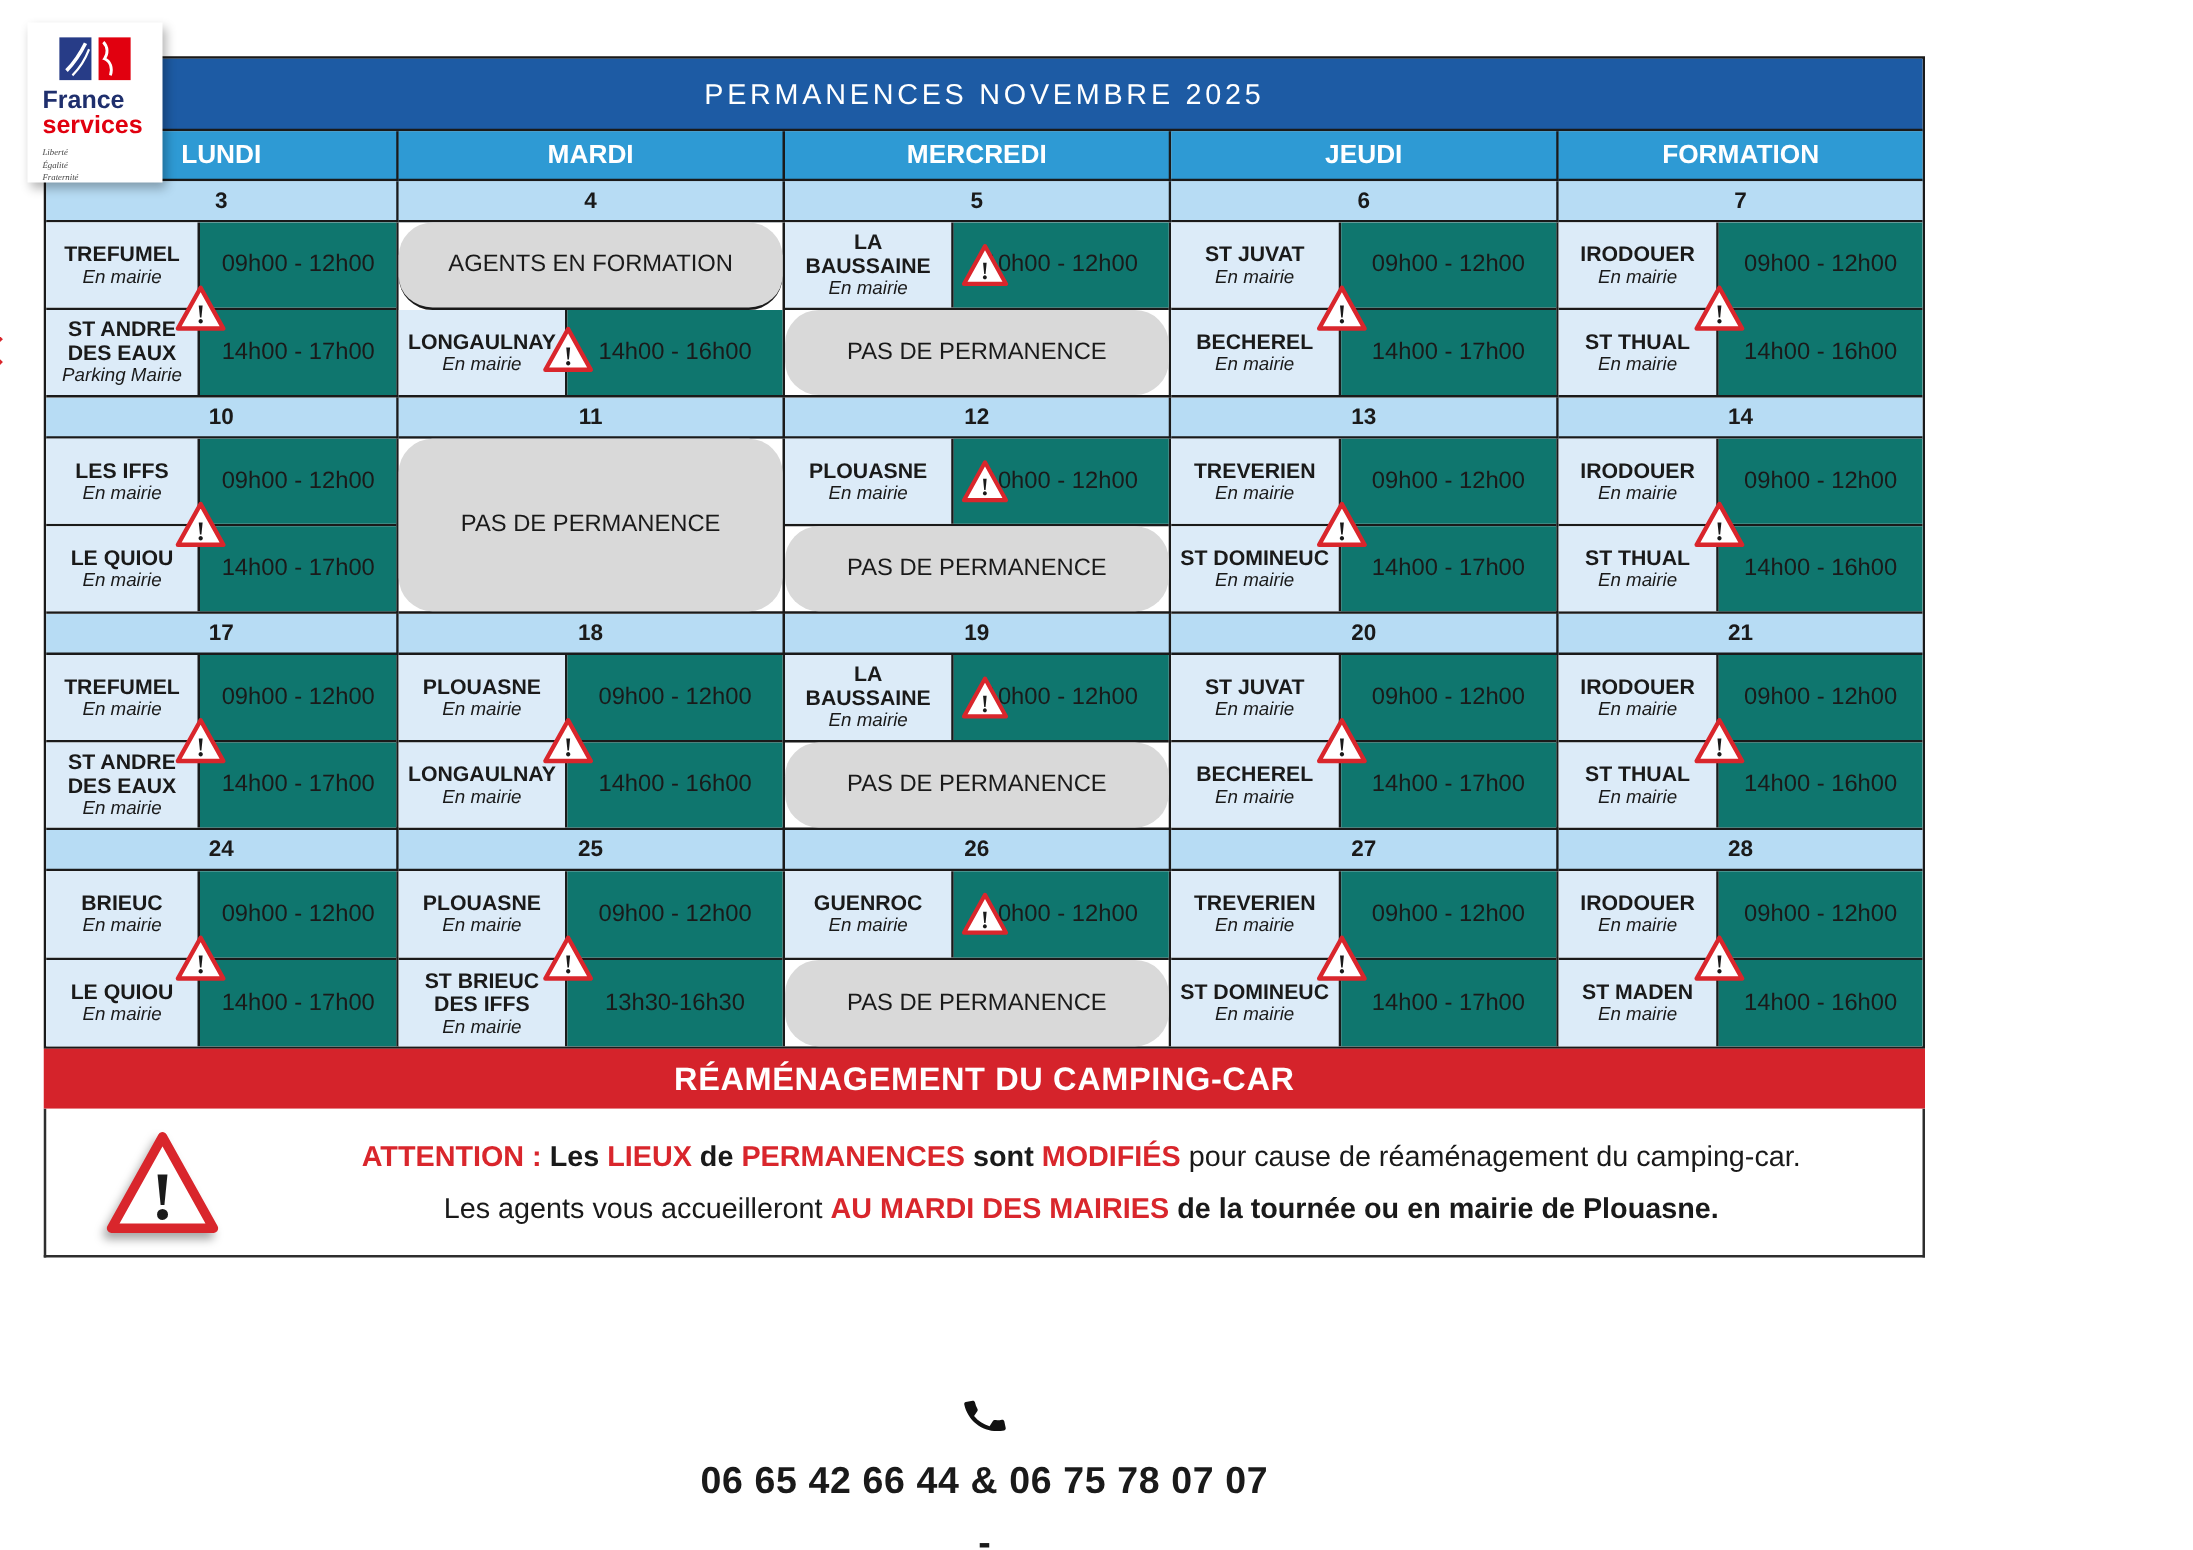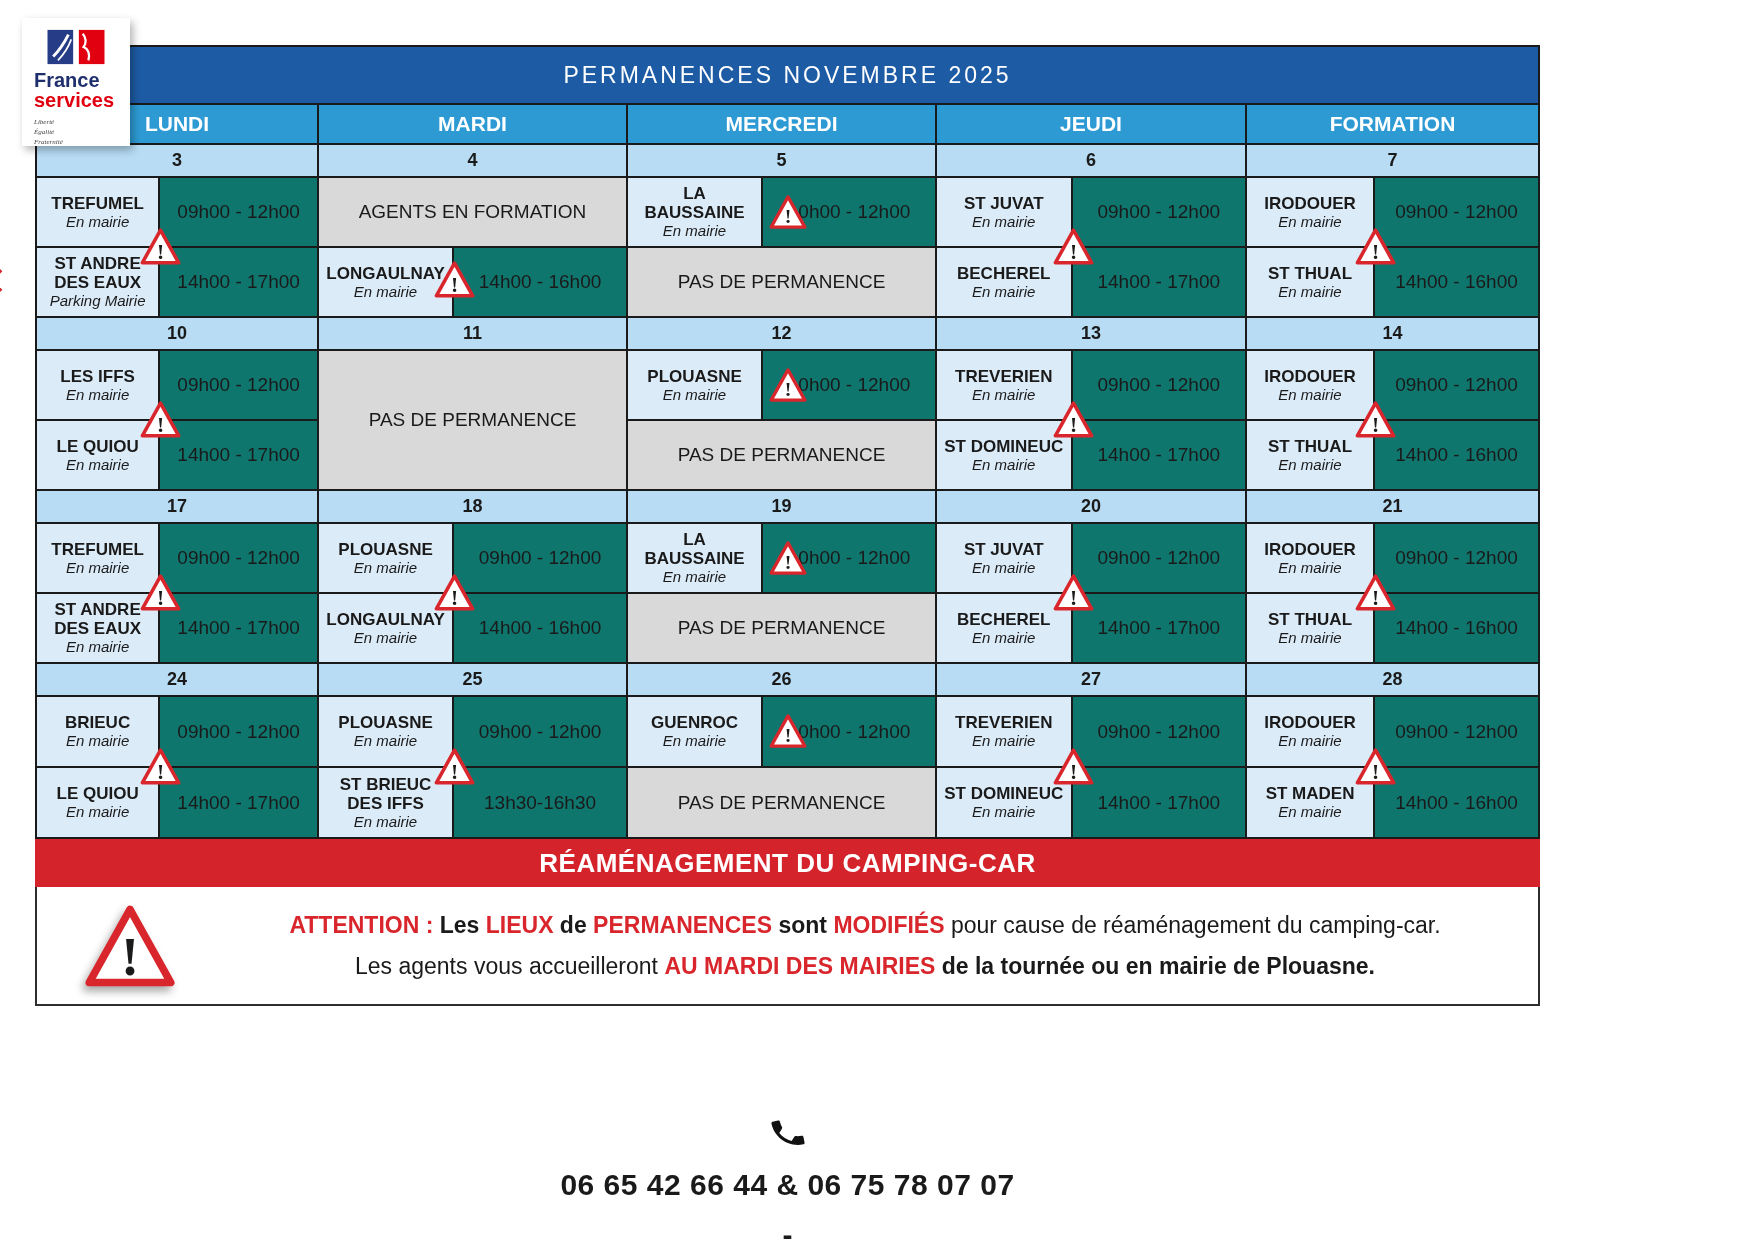--- a/index.html
+++ b/index.html
@@ -26,21 +26,21 @@
   .row{flex:1;display:flex;}
   .row.hdiv{border-bottom:2px solid #1a1a1a;}
   .row.split .lbl{width:44%;background:var(--location_cell,#dcebf8);border-right:2px solid #1a1a1a;
         display:flex;flex-direction:column;align-items:center;justify-content:center;
         text-align:center;padding:2px 4px;}
   .place{font-weight:bold;font-size:17px;line-height:1.12;}
   .sub{font-style:italic;font-size:15px;line-height:1.15;}
   .row.split .tim{flex:1;display:flex;align-items:center;justify-content:center;
         font-size:19px;background:#0f766e;}
   .row.gray{background:var(--closed_cell,#d9d9d9);align-items:center;justify-content:center;
-        font-size:19px;}
+        font-size:19px;border-radius:27px;}
   .warn{position:absolute;z-index:4;}
   .w-straddle{left:calc(44% - 20px);top:calc(50% - 21px);}
   .w-inline{left:calc(44% + 6px);top:calc(25% - 20px);}
   .w-bottom{left:calc(44% - 20px);top:calc(75% - 23px);}
 
   
   .banner{height:48px;background:var(--banner_red,#d5232b);color:#fff;font-weight:bold;
         font-size:26px;letter-spacing:.5px;display:flex;align-items:center;justify-content:center;}
   .notice{height:119px;border:2px solid #2e2e2e;border-top:none;background:#fff;
         display:flex;align-items:center;}

